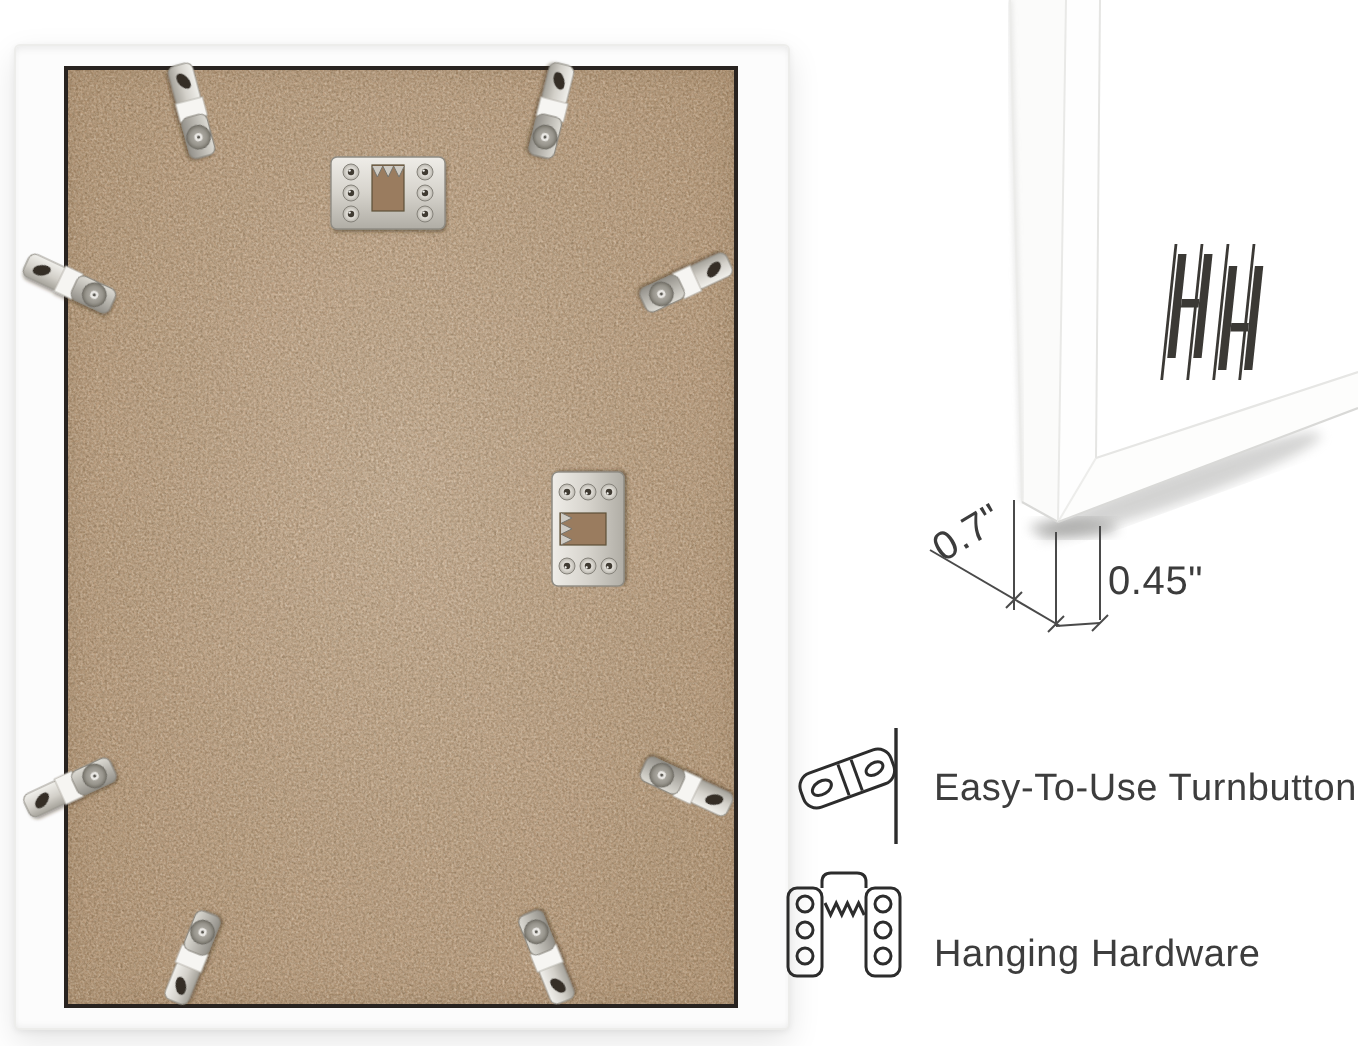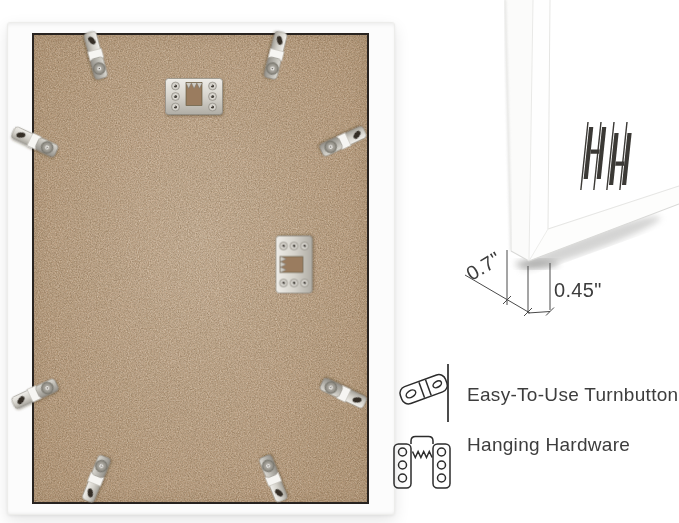--- a/index.html
+++ b/index.html
@@ -233,16 +233,16 @@
         <path d="M21,12 V9 Q21,4.5 25.5,4.5 H38.5 Q43,4.5 43,9 V12"></path>
         <path d="M22.5,19.5 l2.8,6 2.8,-6 2.8,6 2.8,-6 2.8,6 2.8,-6 2.8,6"></path>
         <circle cx="12.5" cy="20" r="4"></circle>
           <circle cx="12.5" cy="33" r="4"></circle>
           <circle cx="12.5" cy="46" r="4"></circle>
         <circle cx="51.5" cy="20" r="4"></circle>
           <circle cx="51.5" cy="33" r="4"></circle>
           <circle cx="51.5" cy="46" r="4"></circle>
       </g>
     </svg>
-    <div class="callout-label" style="left:467px;top:434px">Hanging Hardware</div>
+    <div class="callout-label" style="left:467px;top:467px">Hanging Hardware</div>
   </div>
 
 </div>
 
 </body></html>

